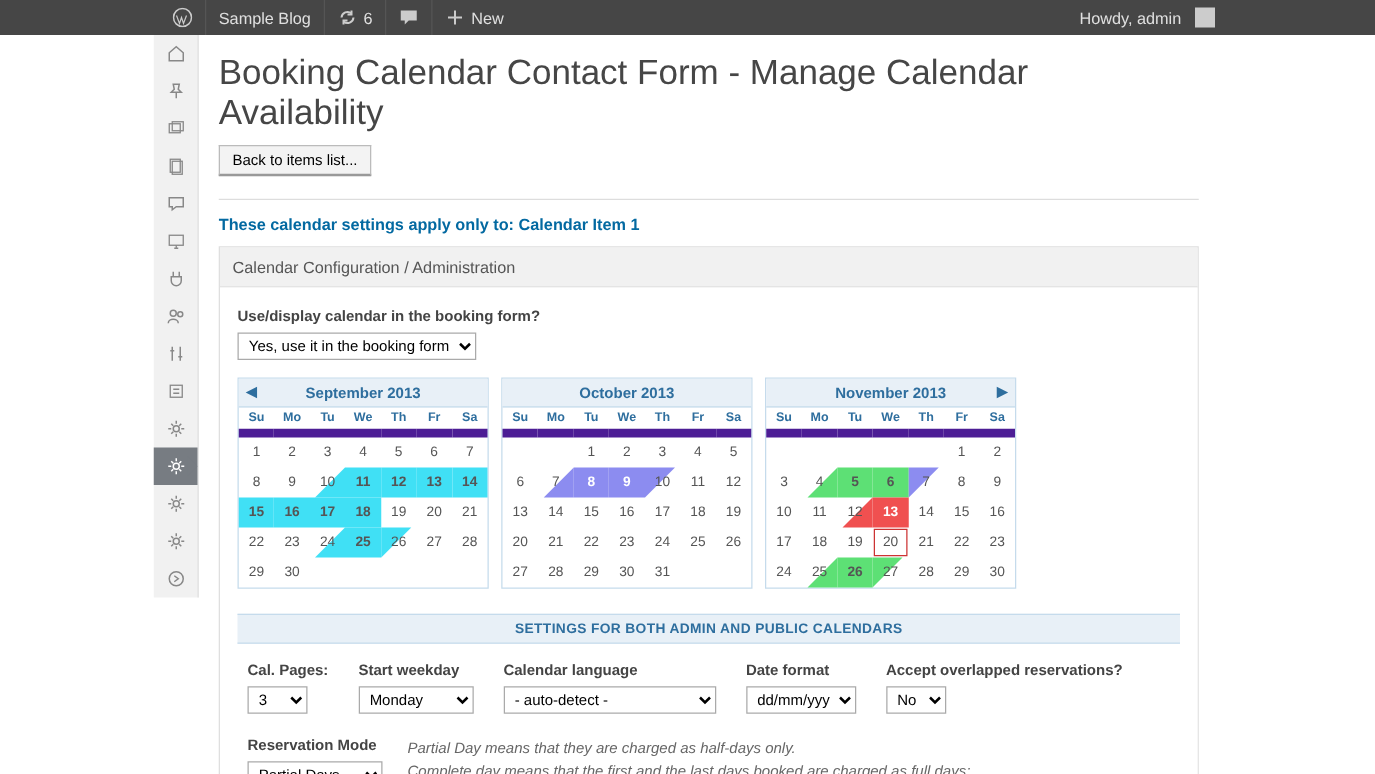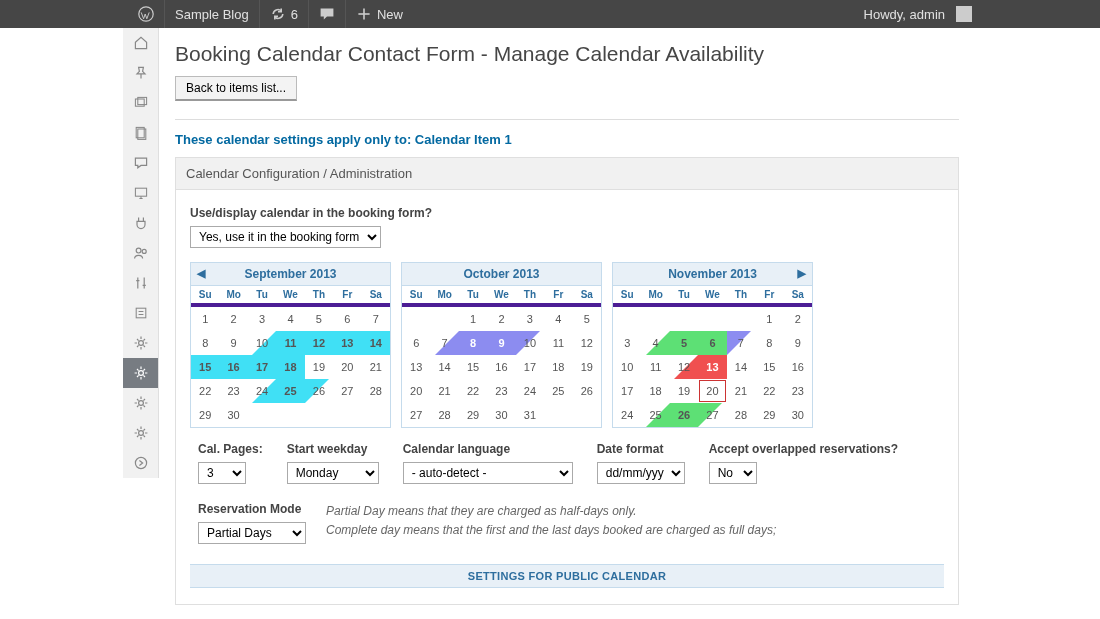--- a/index.html
+++ b/index.html
@@ -17,41 +17,41 @@
 
   
   .sidebar { position: absolute; left: 123px; top: 28px; width: 36px; background: #f1f1f1; border-right: 1px solid #dfdfdf; }
   .sidebar .sideitem { height: 30px; display: flex; align-items: center; justify-content: center; cursor: pointer; color: #888; }
   .sidebar .sideitem.active { background: #777c82; color: #fff; position: relative; }
   .sidebar .sideitem.active::after { content: ""; position: absolute; right: -8px; top: 50%; transform: translateY(-50%); border: 8px solid transparent; border-left-color: #777c82; }
   .sidebar svg { width: 16px; height: 16px; }
 
   
   .main { margin-left: 159px; padding: 14px 20px 40px 16px; max-width: 820px; }
-  .page-title { font-size: 21px; font-weight: normal; color: #464646; margin-bottom: 10px; }
+  .page-title { font-size: 28px; font-weight: normal; color: #464646; margin-bottom: 10px; }
   .back-btn { display: inline-block; background: #f3f3f3; border: 1px solid #bbb; border-bottom: 2px solid #999; padding: 4px 10px; font-size: 12px; cursor: pointer; margin-bottom: 10px; }
   .hr { border-top: 1px solid #ddd; margin: 8px 0 12px; }
   .applies-to { font-weight: bold; color: #0369a1; margin-bottom: 10px; }
 
   .panel { border: 1px solid #dfdfdf; background: #f9f9f9; }
   .panel-header { background: #f1f1f1; padding: 8px 10px; color: #555; border-bottom: 1px solid #dfdfdf; }
   .panel-body { padding: 16px 14px; background: #fff; }
 
   .use-q { font-weight: bold; font-size: 12px; color: #444; margin-bottom: 6px; }
   select { font-size: 12px; padding: 2px 4px; border: 1px solid #aaa; background: #fff; }
 
   
   .calrow { display: flex; gap: 10px; margin-top: 14px; }
   .cal { border: 1px solid #c5dbec; width: 201px; background: #fff; }
   .cal-title { background: #e8f0f7; text-align: center; padding: 4px 0; font-weight: bold; color: #2e6e9e; font-size: 12px; border-bottom: 1px solid #c5dbec; position: relative; }
   .cal-title .arrow { position: absolute; top: 4px; font-size: 11px; color: #2e6e9e; cursor: pointer; }
   .cal-title .arrow.left { left: 6px; }
   .cal-title .arrow.right { right: 6px; }
   .cal-grid { display: grid; grid-template-columns: repeat(7, 1fr); }
-  .cal-grid .dow { text-align: center; font-size: 10px; color: #2e6e9e; font-weight: bold; padding: 3px 0; border-bottom: 4px solid #4c1d95; }
+  .cal-grid .dow { text-align: center; font-size: 10px; color: #2e6e9e; font-weight: bold; padding: 3px 0; border-bottom: 7px solid #4c1d95; }
   .cal-grid .day { text-align: center; font-size: 11px; color: #555; height: 24px; line-height: 24px; position: relative; cursor: pointer; }
   .cal-grid .day.cyan { background: #40e0f5; font-weight: bold; }
   .cal-grid .day.purple { background: #8c8cf0; color: #fff; font-weight: bold; }
   .cal-grid .day.green { background: #5de075; font-weight: bold; }
   .cal-grid .day.red { background: #f05050; color: #fff; font-weight: bold; }
   .cal-grid .day.today { outline: 1px solid #c33; outline-offset: -2px; }
   .cal-grid .day .half-tl { position: absolute; top: 0; left: 0; width: 0; height: 0; border-top: 24px solid currentColor; border-right: 24px solid transparent; }
   .cal-grid .day .half-br { position: absolute; bottom: 0; right: 0; width: 0; height: 0; border-bottom: 24px solid currentColor; border-left: 24px solid transparent; }
 
   
@@ -339,20 +339,21 @@
               <div class="day"><span class="half-br" style="color: rgb(93, 224, 117);"></span><span style="position: relative;">25</span></div>
               <div class="day green"><span style="position: relative;">26</span></div>
               <div class="day"><span class="half-tl" style="color: rgb(93, 224, 117);"></span><span style="position: relative;">27</span></div>
               <div class="day"><span style="position: relative;">28</span></div>
               <div class="day"><span style="position: relative;">29</span></div>
               <div class="day"><span style="position: relative;">30</span></div>
             </div>
           </div>
         </div>
 
+      <div class="section-band">SETTINGS FOR BOTH ADMIN AND PUBLIC CALENDARS</div>
 
       <div class="settings-row">
         <div class="setting">
           <label>Cal. Pages:</label>
           <select style="width:48px;"><option>3</option></select>
         </div>
         <div class="setting">
           <label>Start weekday</label>
           <select style="width:92px;"><option>Monday</option></select>
         </div>

